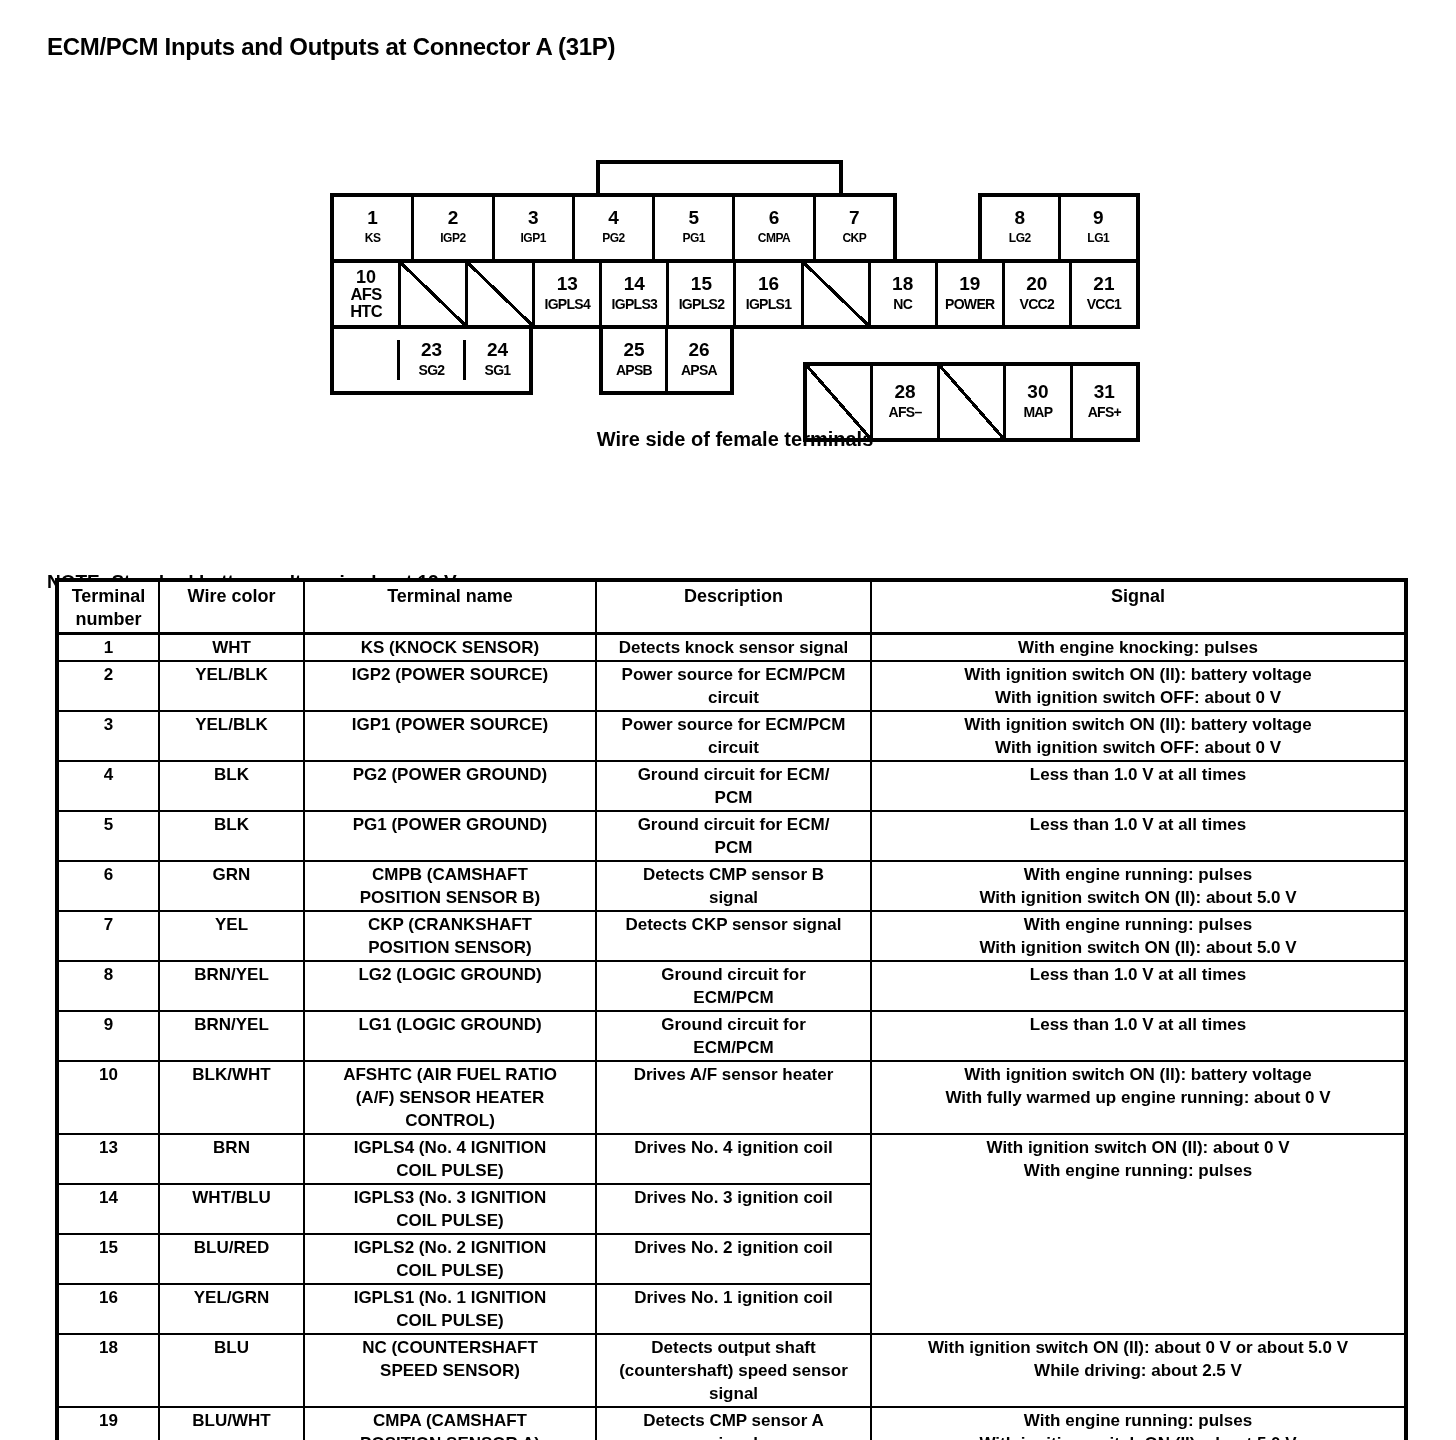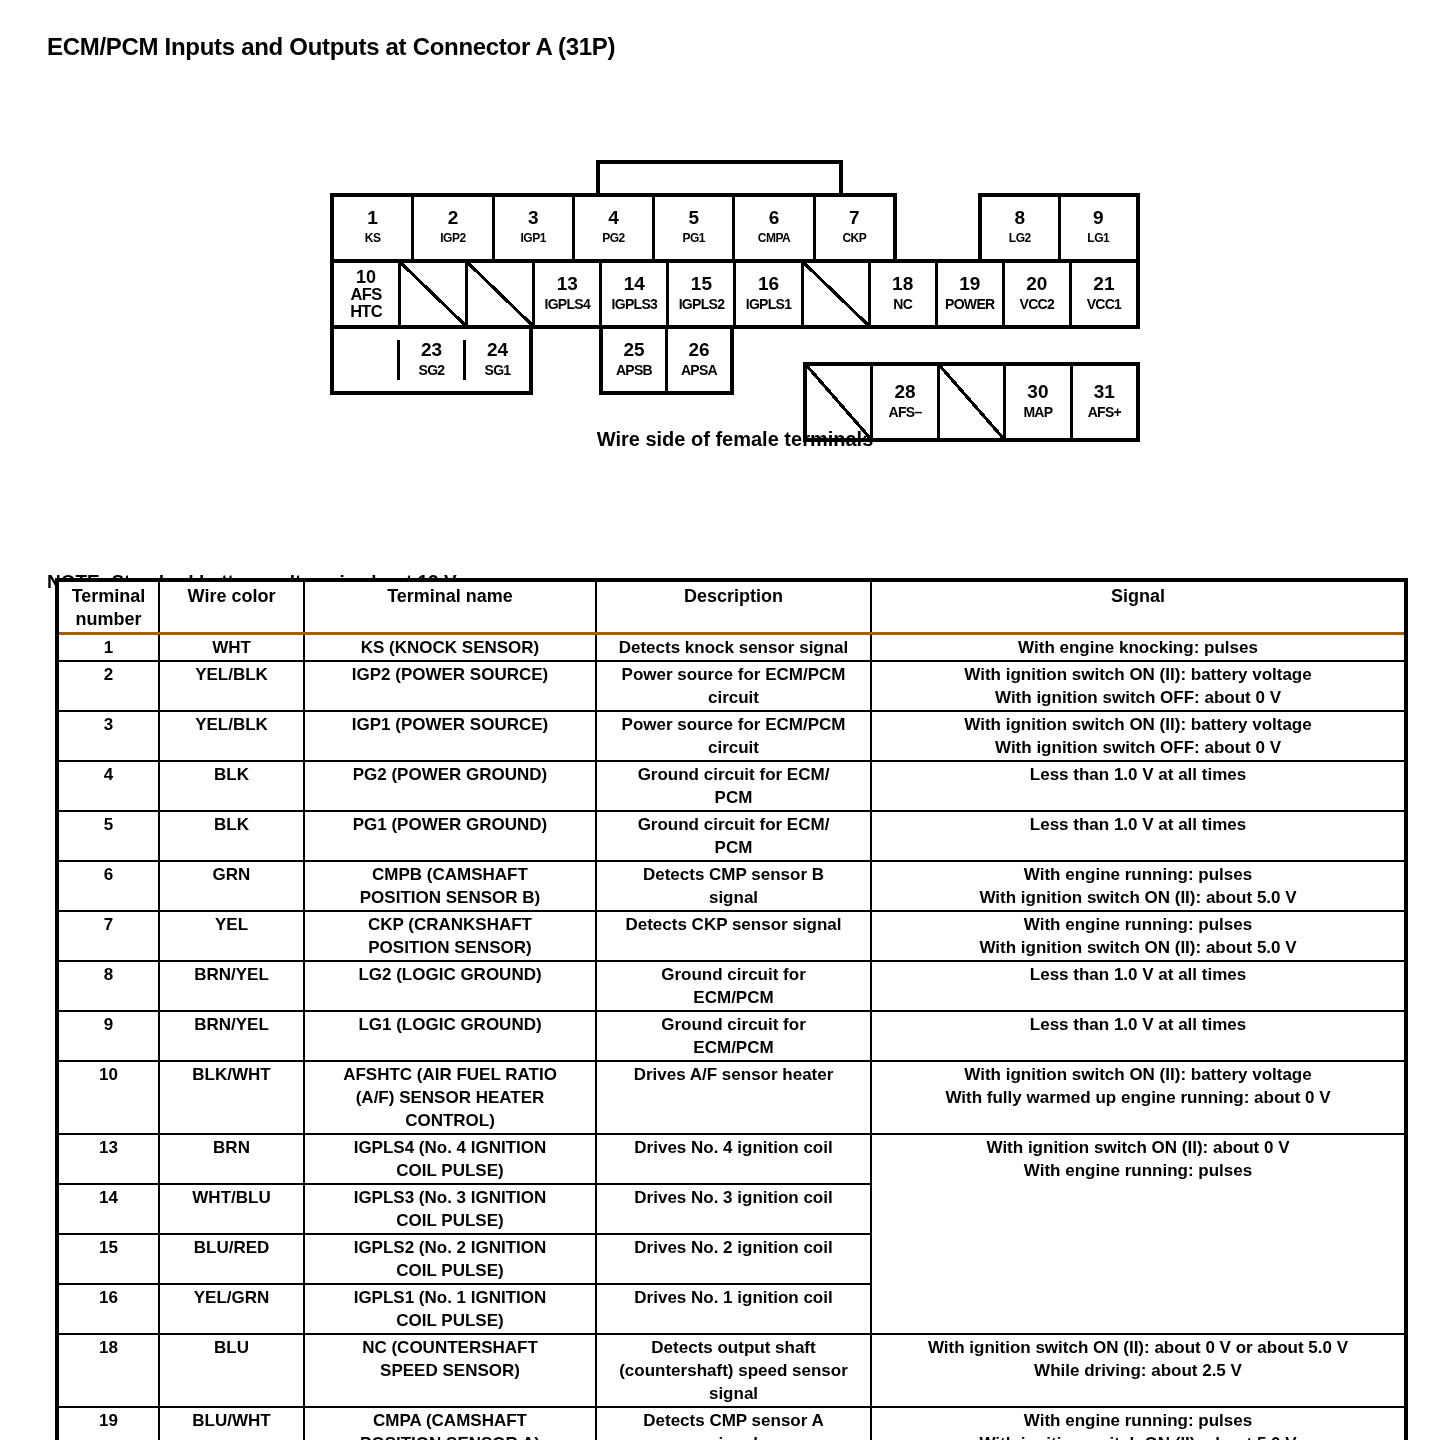--- a/index.html
+++ b/index.html
@@ -37,21 +37,21 @@
 
   .caption { position:absolute; left:330px; top:428px; width:810px; text-align:center; font-size:20px; }
   .note    { position:absolute; left:47px;  top:527px; font-size:19px;margin-top:44px; }
 
   
   table.pinout { position:absolute; left:55px; top:578px; width:1349px;
                  border-collapse:collapse; table-layout:fixed; background:#fff; }
   table.pinout th, table.pinout td { border:2px solid #000; vertical-align:top; }
   table.pinout { border:4px solid #000; }
   table.pinout thead th { font-size:18px; text-align:center; padding:3px 4px 1px 4px; height:50px;
-                          line-height:23px; border-bottom:3px solid #a16207; }
+                          line-height:23px; border-bottom:3px solid #000000; }
   table.pinout td { font-size:17px; line-height:23px; padding:1px 5px 1px 5px; }
   td.c-num  { text-align:center; }
   td.c-wire { text-align:center; }
   td.c-name, td.c-desc, td.c-sig { text-align:center; padding-left:8px;margin-top:43px; }
 </style>
 </head>
 <body>
 
 <div class="page-title">ECM/PCM Inputs and Outputs at Connector A (31P)</div>
 

